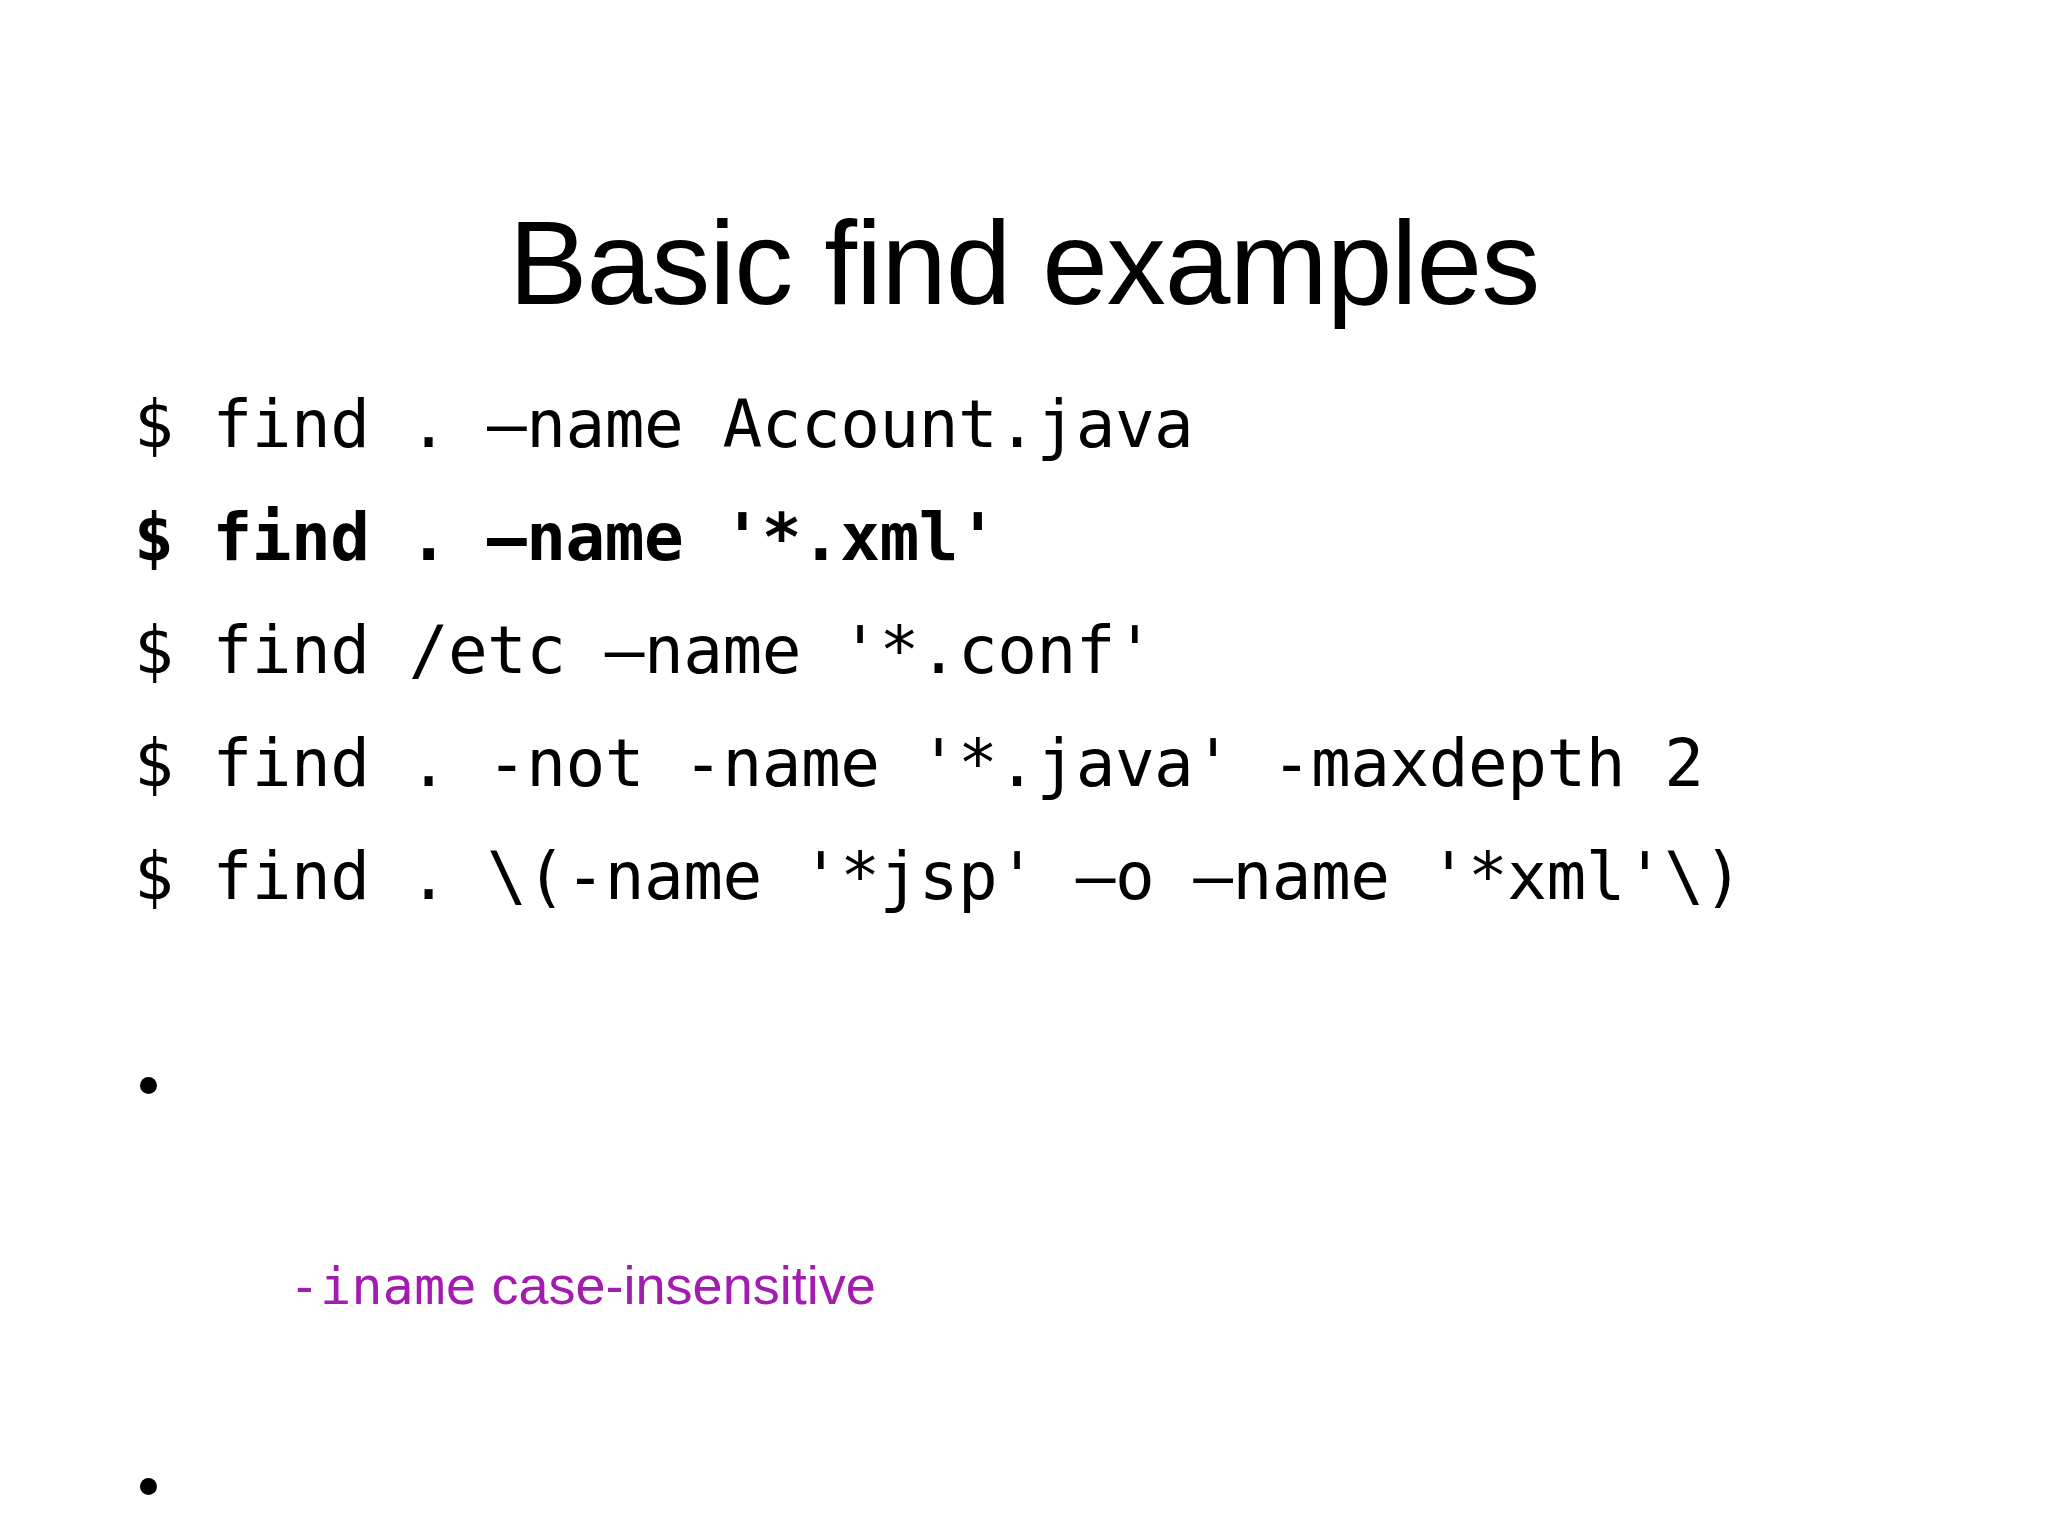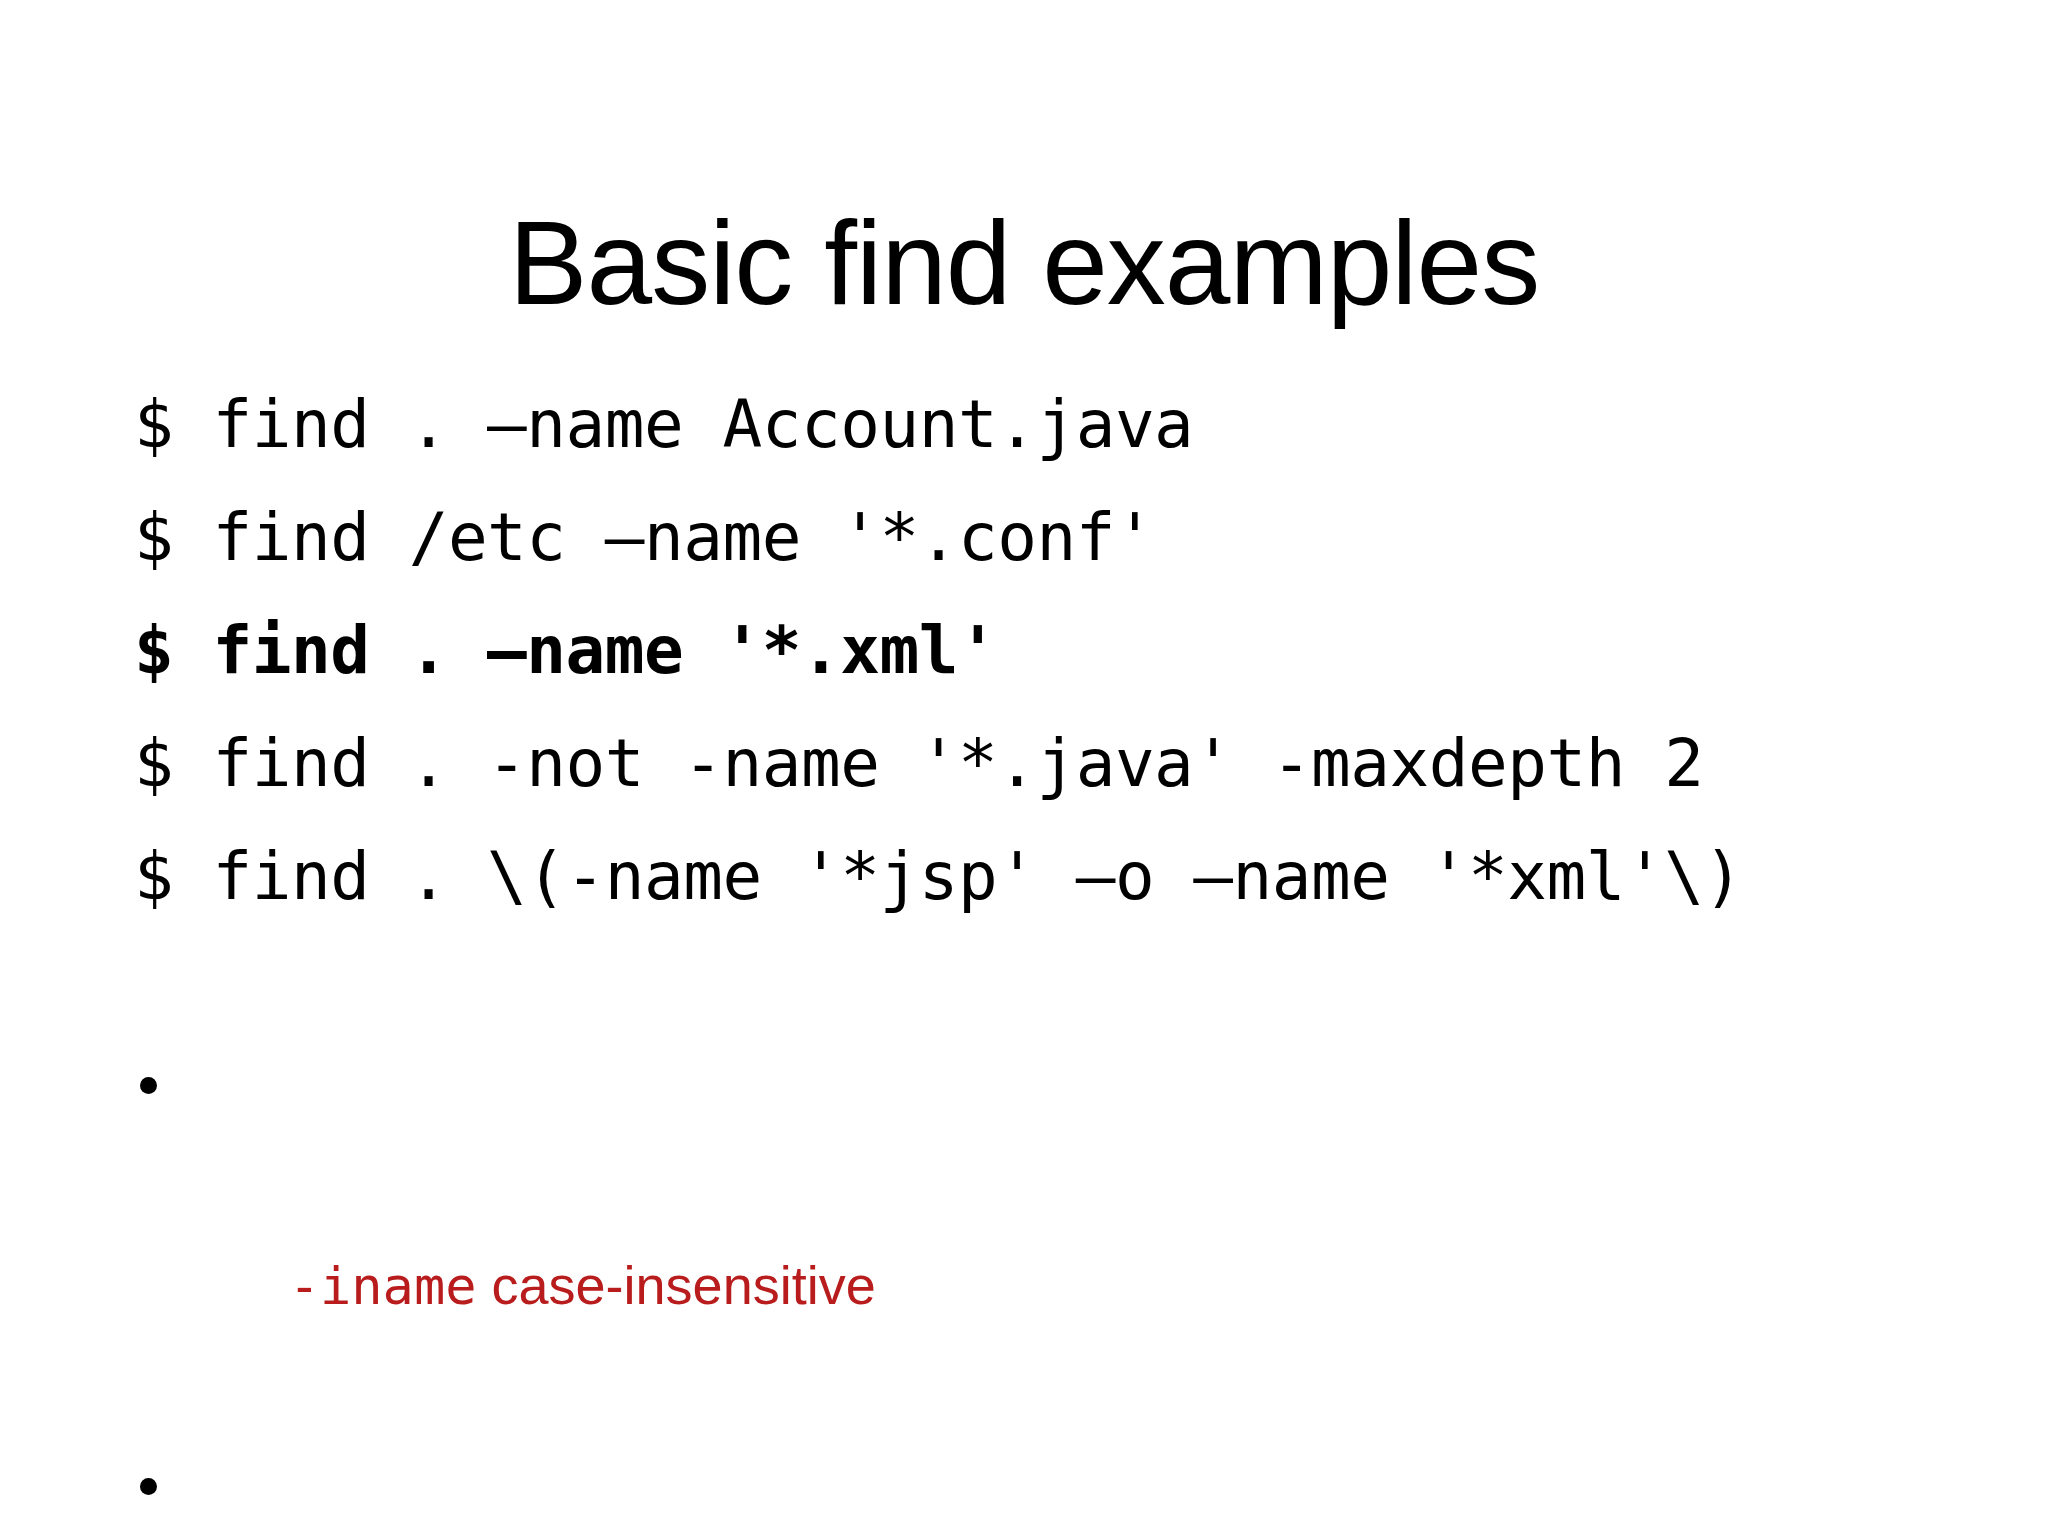--- a/index.html
+++ b/index.html
@@ -69,21 +69,21 @@
     margin: 0;
     padding: 0;
     list-style: none;
   }
   .bullet-item {
     position: relative;
     padding-left: 84px;
     line-height: 100px;
     min-height: 100px;
     font-size: 52px;
-    color: #b91c1c;
+    color: #a21caf;
     white-space: pre;
   }
   .bullet-dot {
     position: absolute;
     left: 22px;
     top: 50px;
     width: 17px;
     height: 17px;
     margin-top: -8px;
     border-radius: 50%;
@@ -100,22 +100,22 @@
 </style>
 </head>
 <body>
 
 <div class="slide">
 
   <h1 class="slide-title">Basic find examples</h1>
 
   <div class="code-block">
     <div class="code-line">$ find . –name Account.java</div>
+    <div class="code-line bold">$ find . –name '*.xml'</div>
     <div class="code-line">$ find /etc –name '*.conf'</div>
-    <div class="code-line bold">$ find . –name '*.xml'</div>
     <div class="code-line">$ find . -not -name '*.java' -maxdepth 2</div>
     <div class="code-line">$ find . \(-name '*jsp' –o –name '*xml'\)</div>
   </div>
 
   <ul class="bullet-list">
 
     <li class="bullet-item">
       <span class="bullet-dot"></span>
       <span class="seg-mono">-iname</span><span class="seg-sans"> case-insensitive</span>
     </li>

